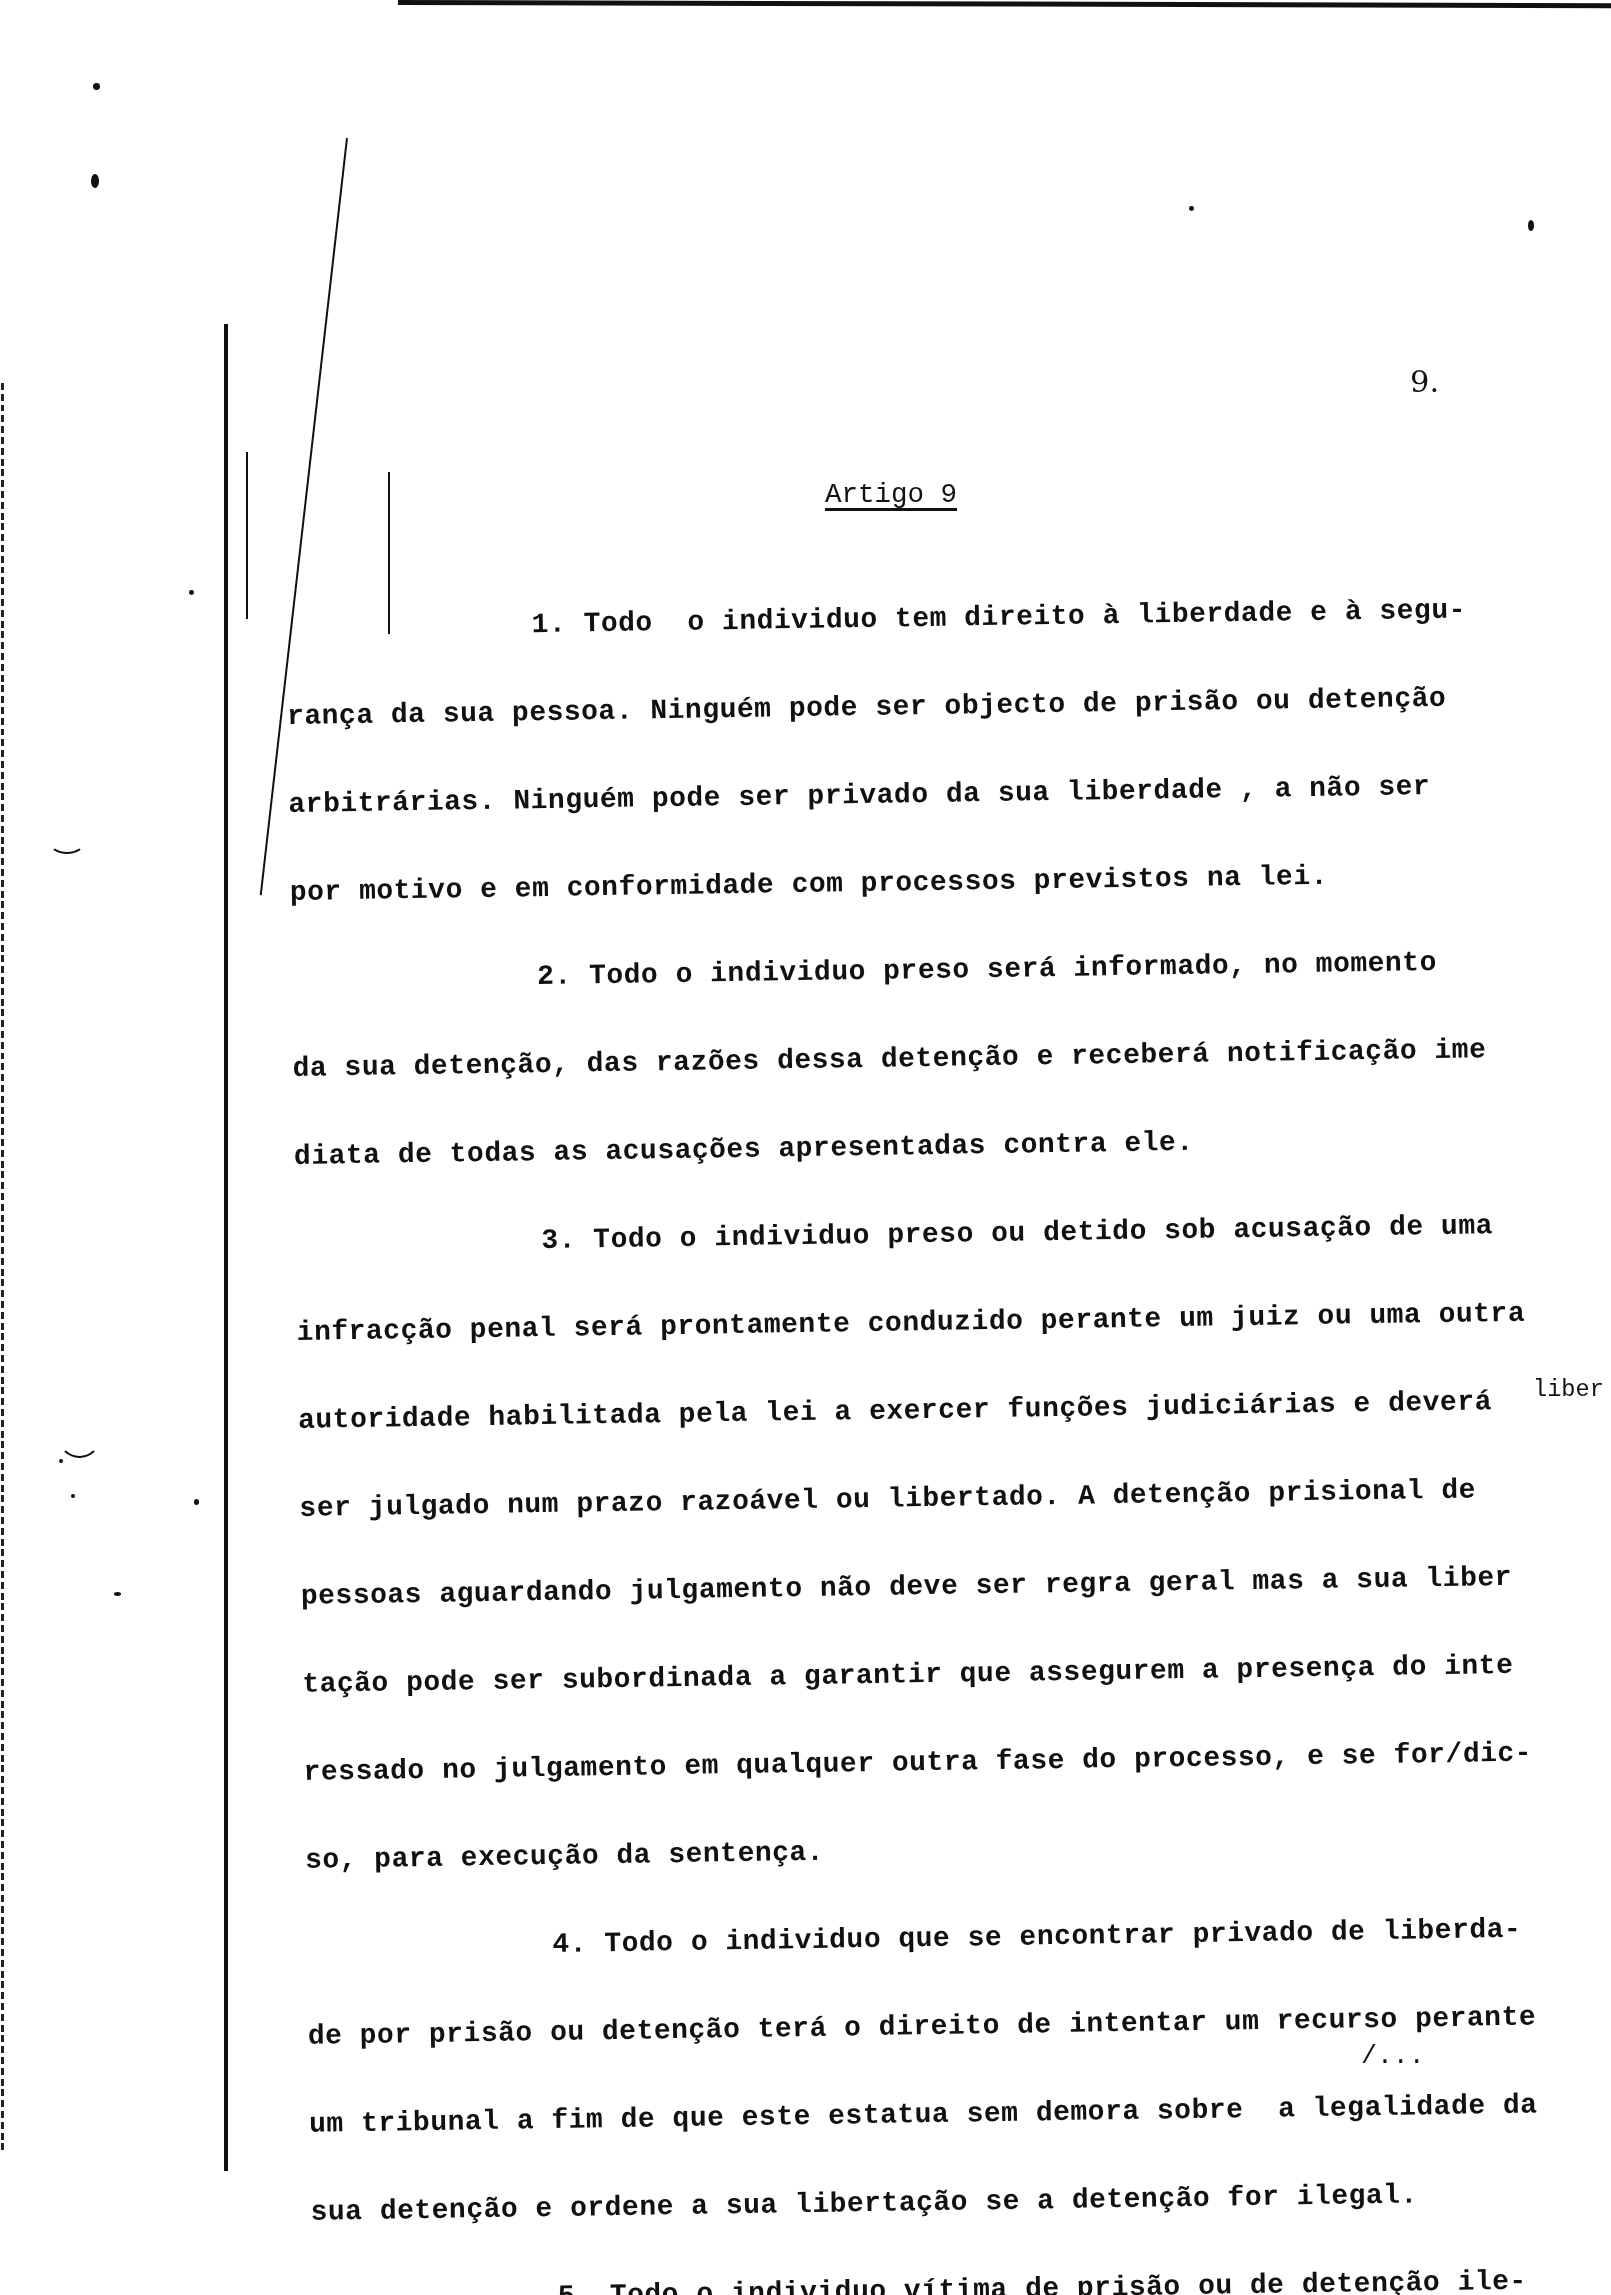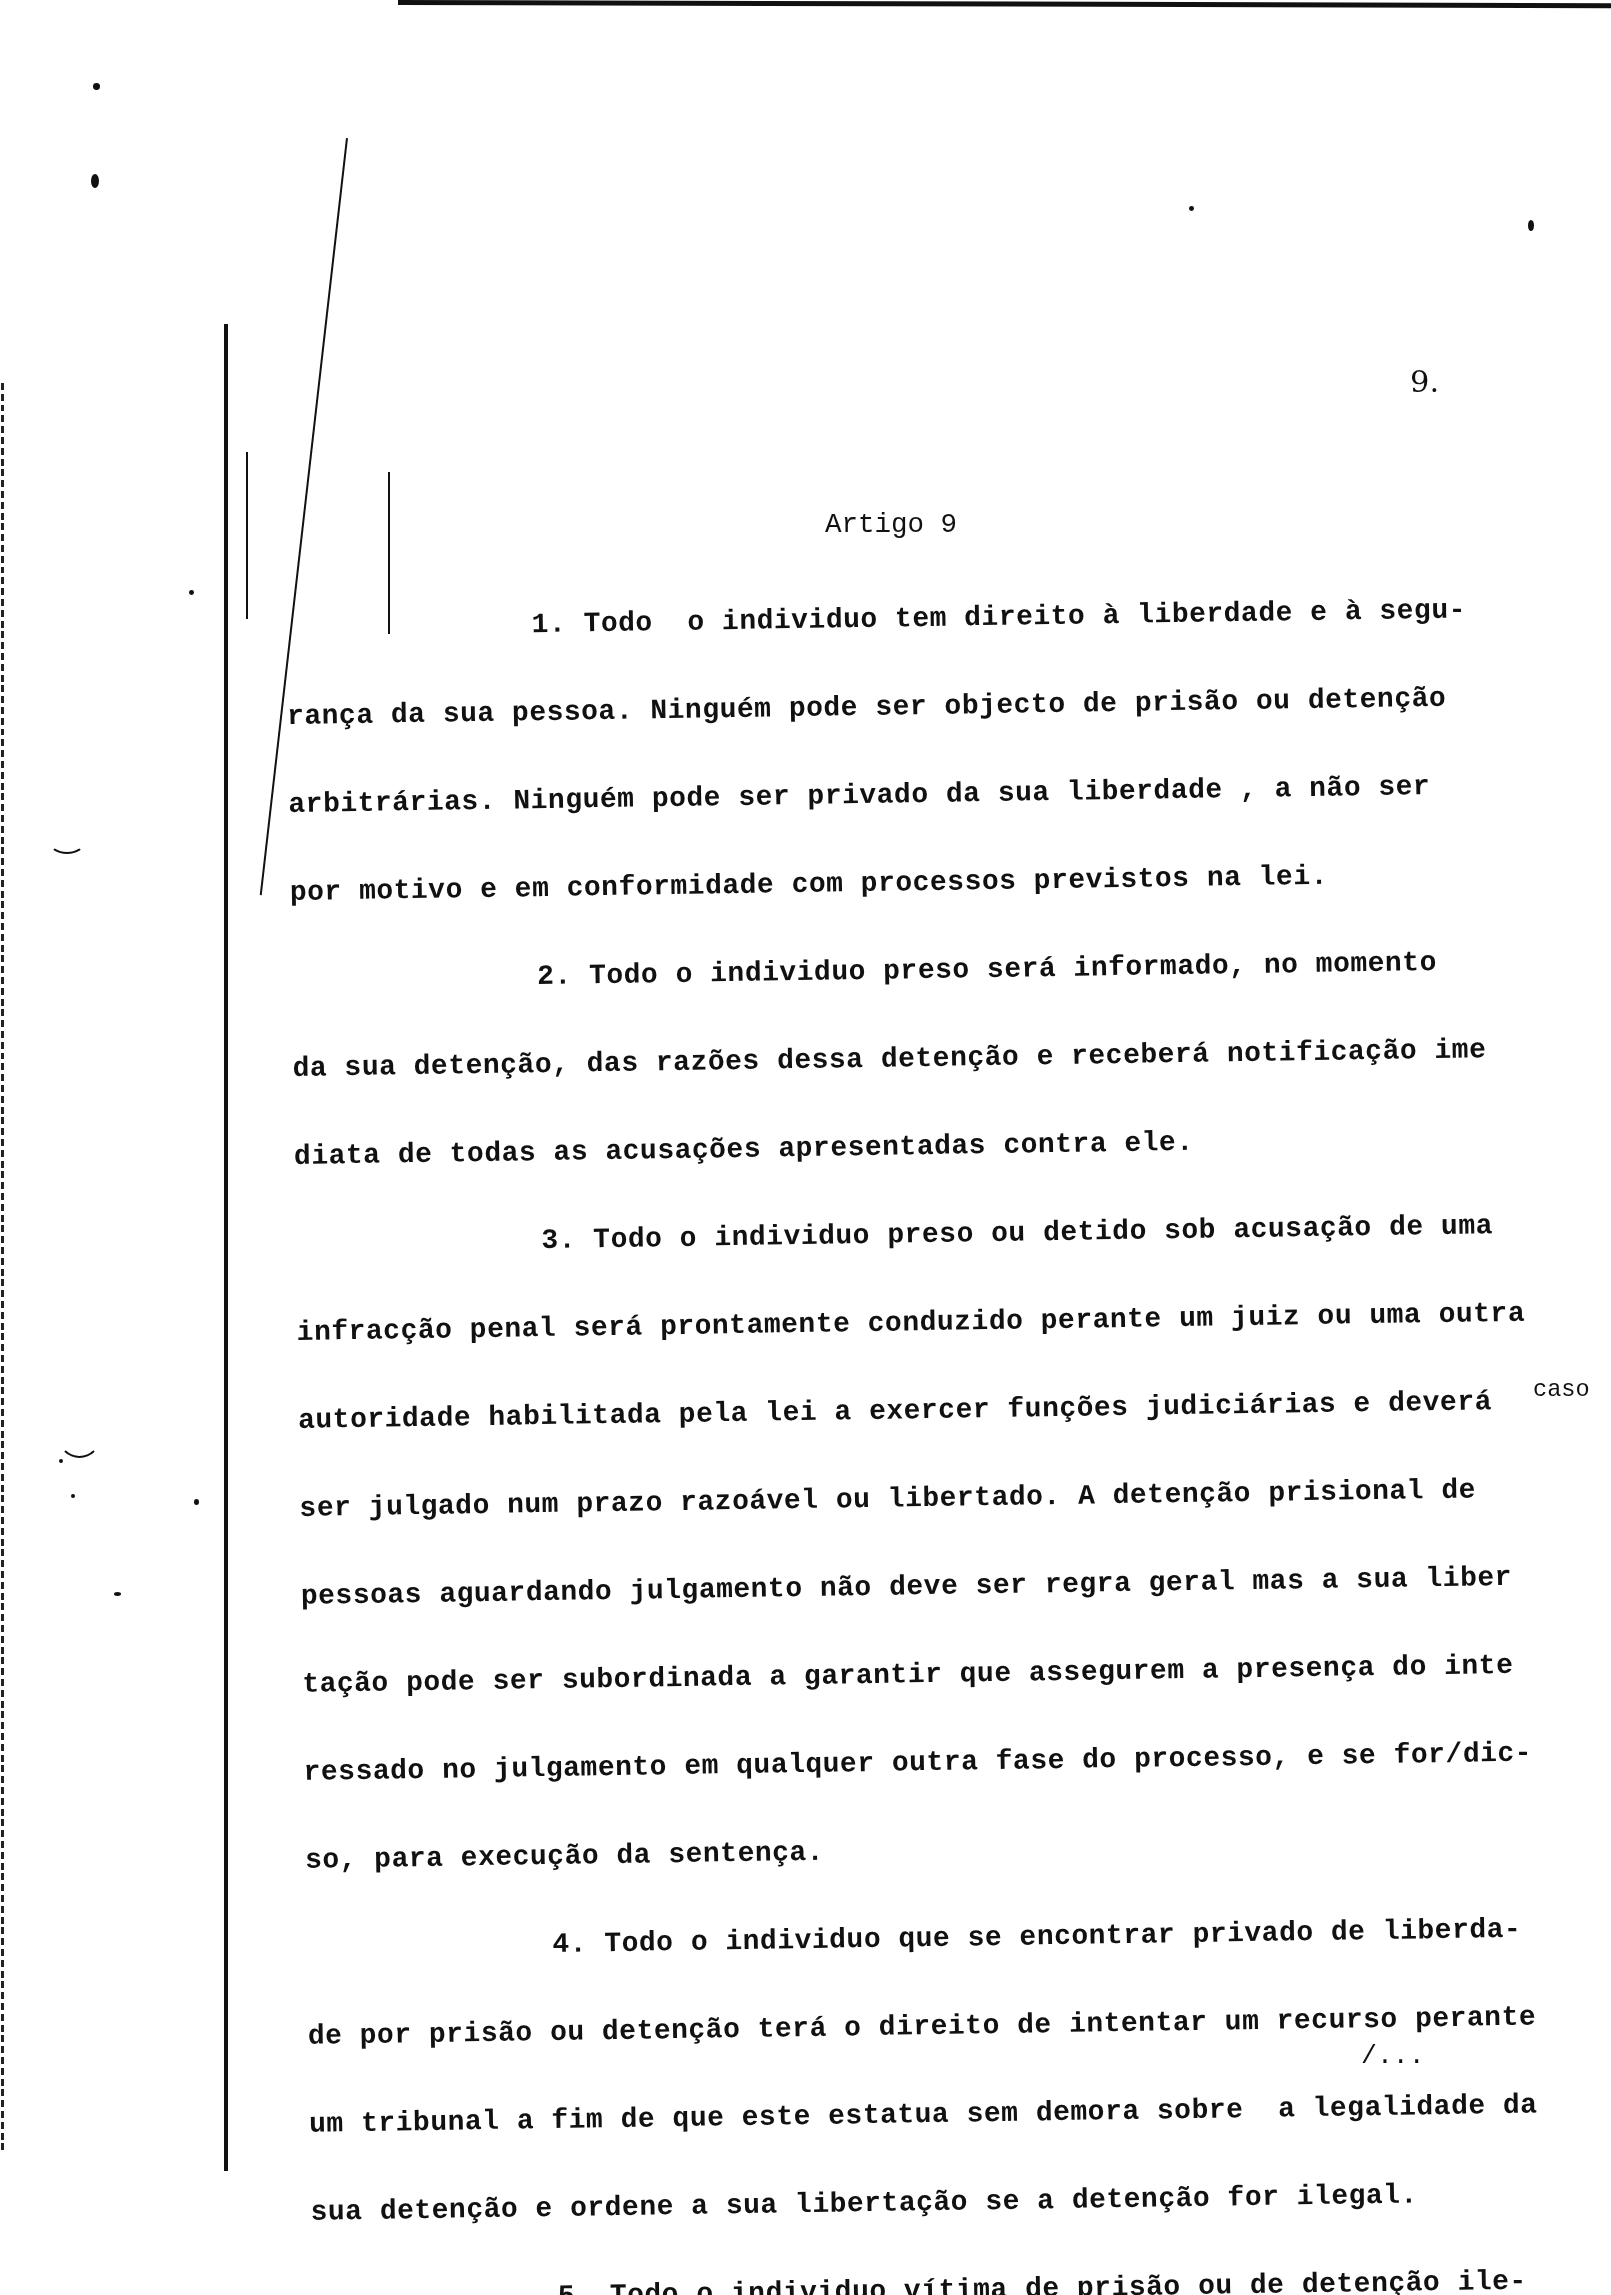--- a/index.html
+++ b/index.html
@@ -62,23 +62,23 @@
     .page-number {
       position: absolute;
       left: 1410px; top: 364px;
       font-family: "DejaVu Serif", serif;
       font-size: 30.5px;
     }
     .article-title {
       position: absolute;
       left: 825px; top: 479px;
       font-size: 27.5px;
+      text-decoration: underline;
       text-decoration-thickness: 2.9px;
       text-underline-offset: 5.9px;
-      margin-top: 30px;
     }
     .body-text {
       position: absolute;
       left: 285px; top: 585px;
       width: 1327px;
       transform: rotate(-0.9deg);
       transform-origin: left top;
     }
     .line {
       white-space: pre;
@@ -150,17 +150,17 @@
     <div class="line">ressado no julgamento em qualquer outra fase do processo, e se for/dic-</div>
     <div class="line">so, para execução da sentença.</div>
     <div class="line indent">4. Todo o individuo que se encontrar privado de liberda-</div>
     <div class="line">de por prisão ou detenção terá o direito de intentar um recurso perante</div>
     <div class="line">um tribunal a fim de que este estatua sem demora sobre  a legalidade da</div>
     <div class="line">sua detenção e ordene a sua libertação se a detenção for ilegal.</div>
     <div class="line indent">5. Todo o individuo vítima de prisão ou de detenção ile-</div>
 
   </div>
 
-  <div class="interline-note">caso</div>
+  <div class="interline-note">liber</div>
 
   <div class="continuation">/...</div>
 </div>
 
 
 </body></html>

